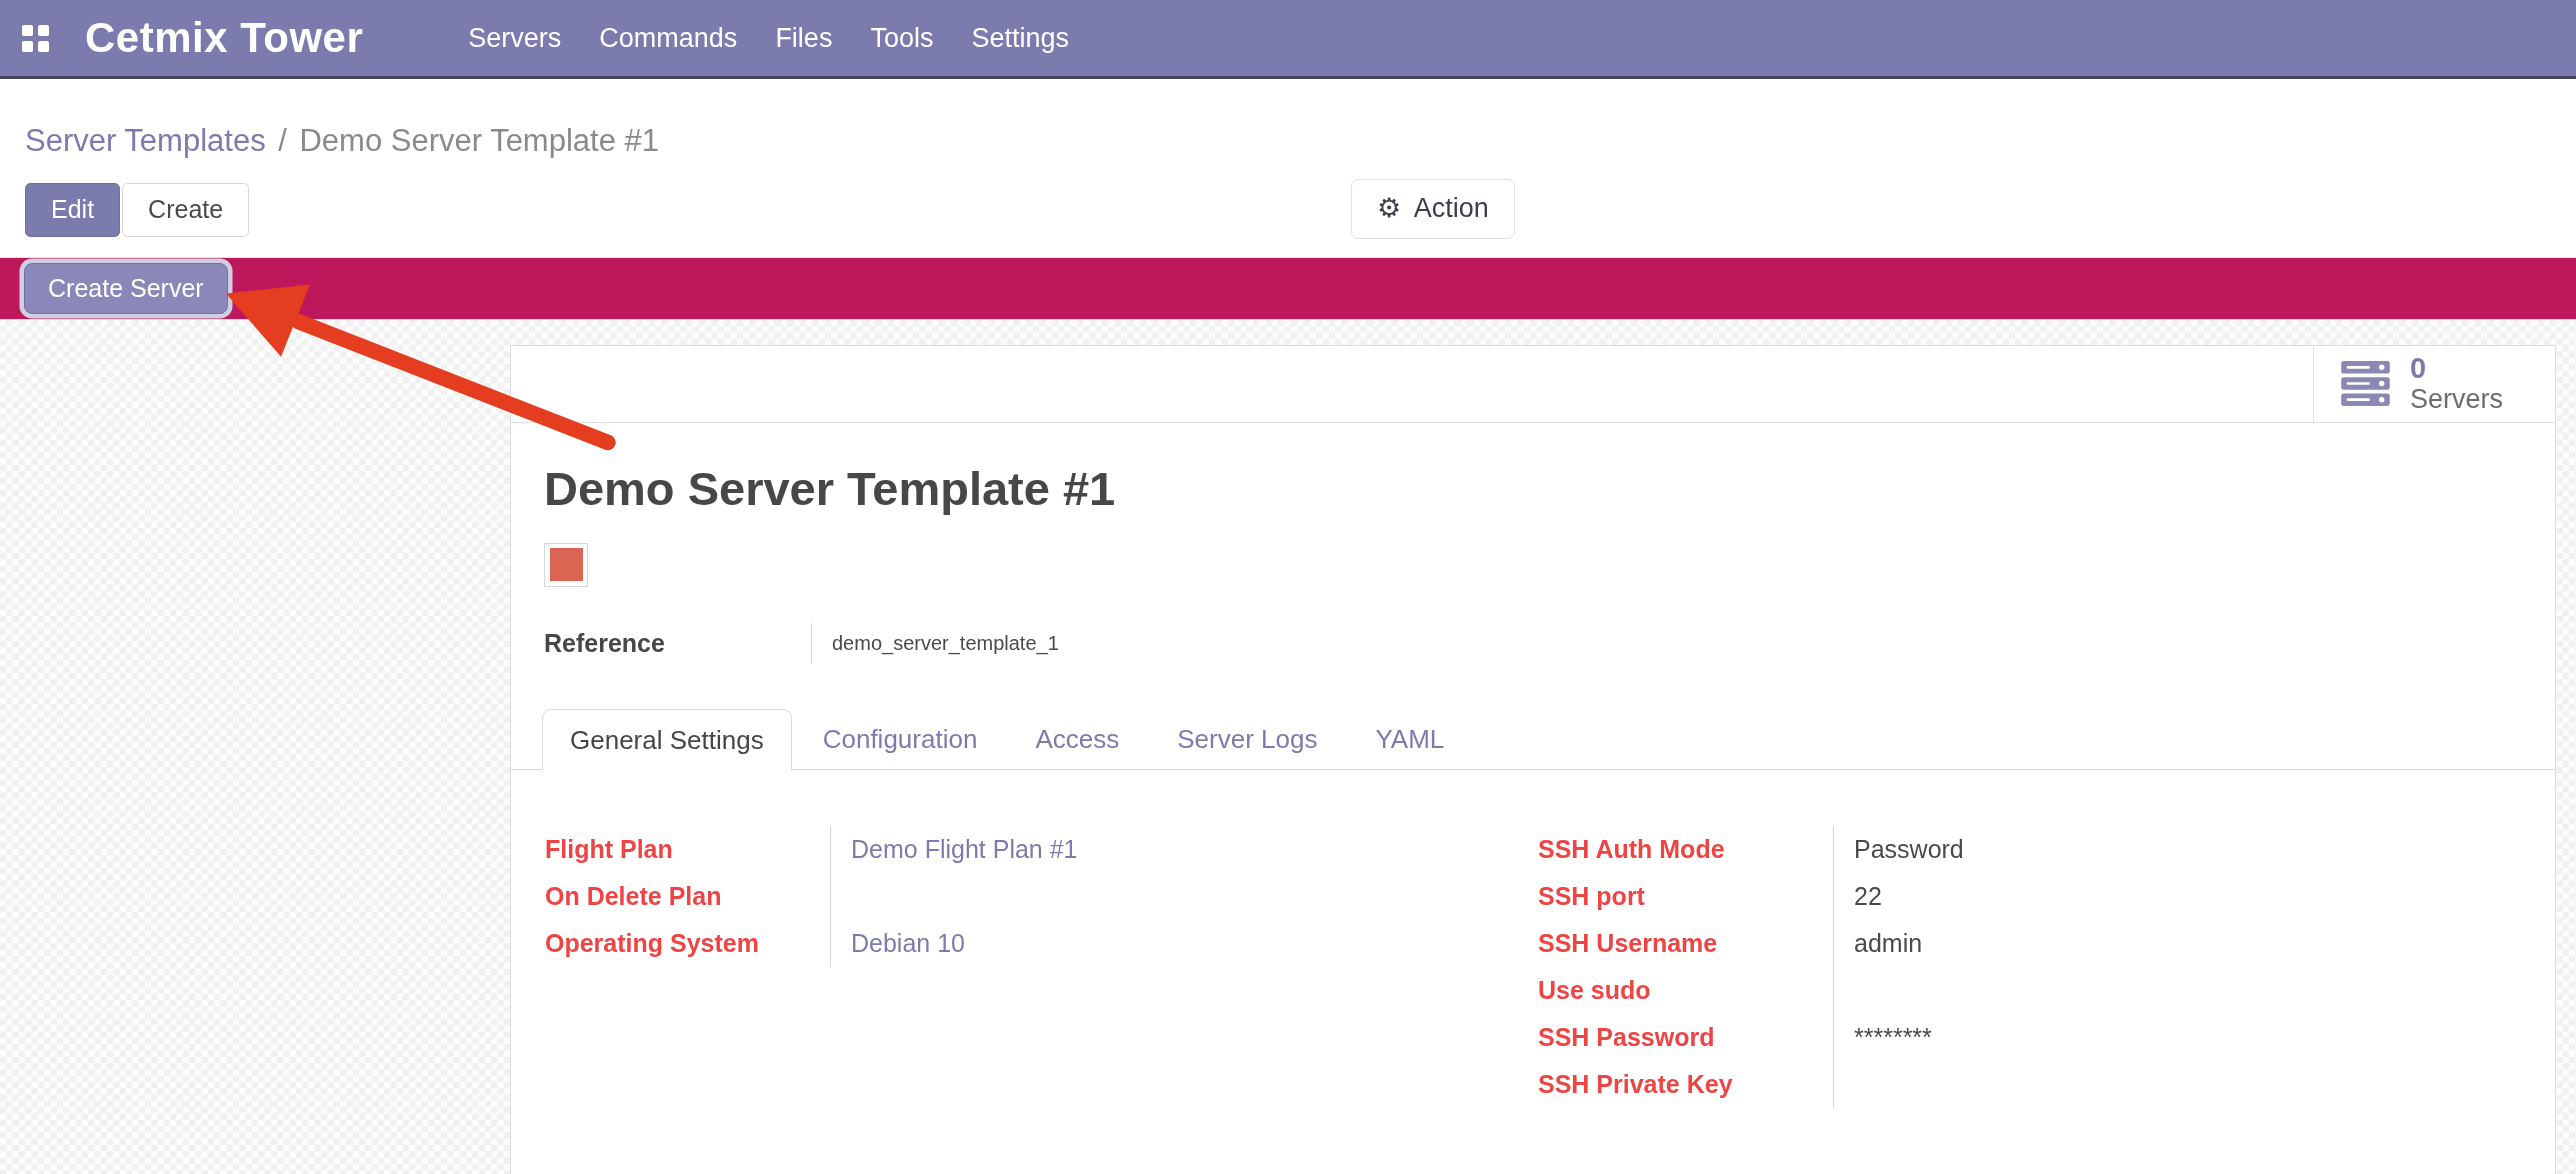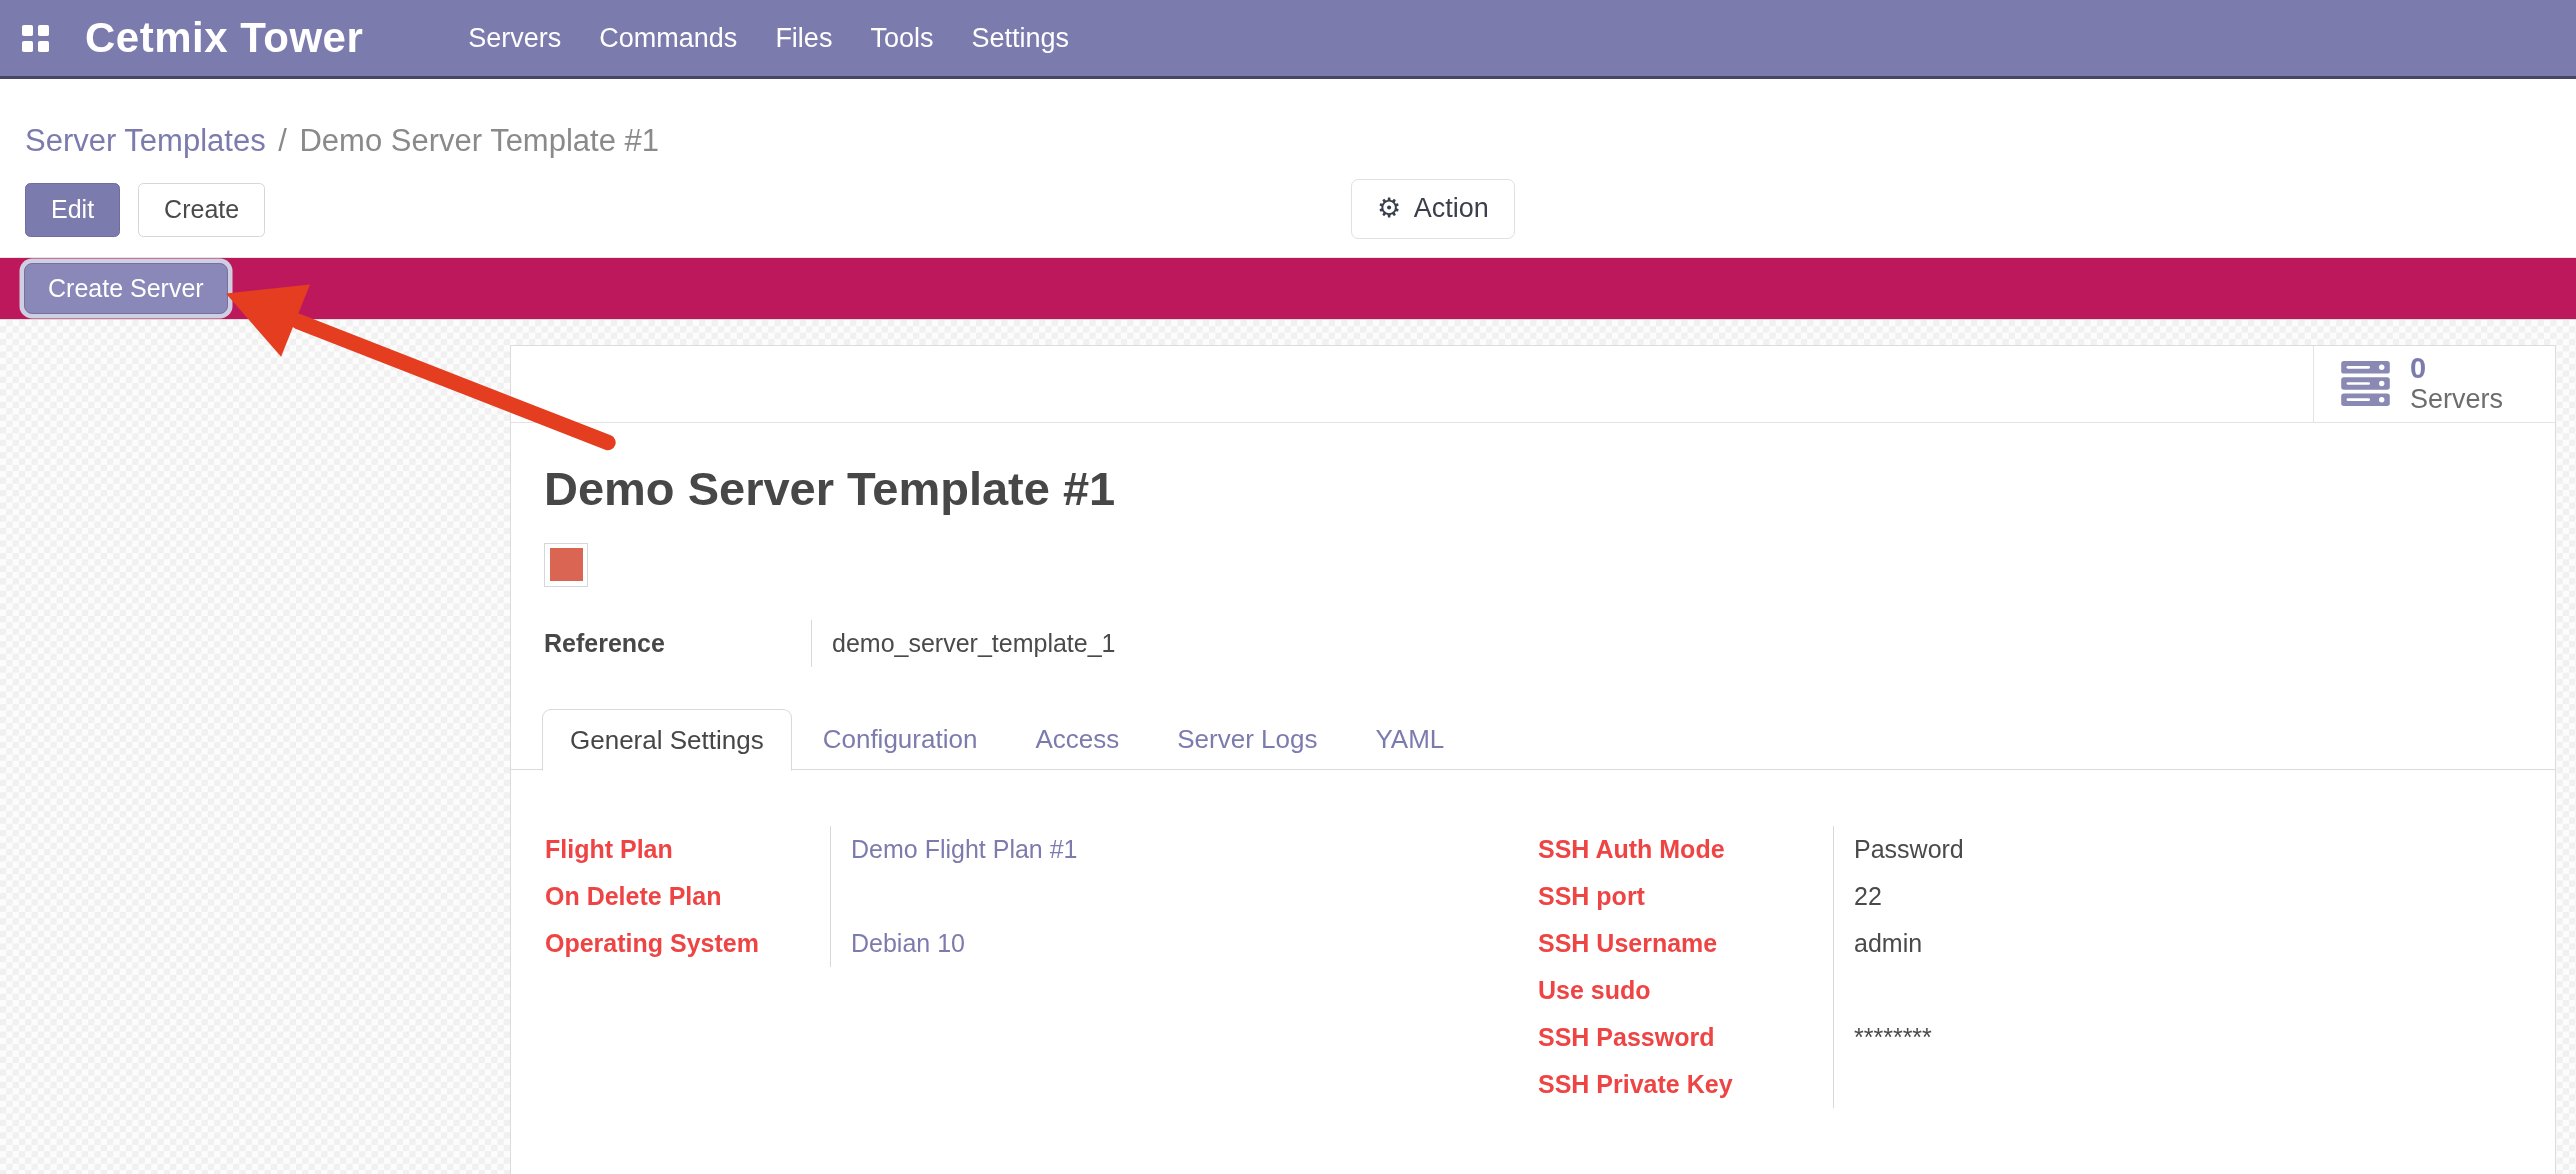--- a/index.html
+++ b/index.html
@@ -21,21 +21,21 @@
   .apps-icon i{background:#ffffff;border-radius:1.8px;display:block;}
   .brand{color:#fff;font-size:42px;font-weight:700;margin-left:36px;letter-spacing:0.5px;cursor:pointer;}
   .main-menu{display:flex;gap:38px;margin-left:105px;}
   .main-menu a{color:#fff;font-size:27px;text-decoration:none;cursor:pointer;}
   
   .control-panel{padding:20px 0 0 25px;background:#fff;position:relative;}
   .breadcrumb{font-size:31px;display:flex;gap:12.6px;align-items:baseline;}
   .bc-link{color:#7c7bad;text-decoration:none;cursor:pointer;margin-top:24px;}
   .bc-sep{color:#8a8a8a;}
   .bc-current{color:#8a8a8a;}
-  .btnrow{margin-top:23.5px;padding-bottom:20px;position:relative;display:flex;gap:18px;}
+  .btnrow{margin-top:23.5px;padding-bottom:20px;position:relative;display:flex;gap:2px;}
   .btn{font-family:inherit;font-size:25px;height:54px;padding:0 25px;border-radius:5.4px;cursor:pointer;}
   .btn-primary{color:#fff;border:1.8px solid #6f6da2;}
   .btn-default{background:#fff;border:1.8px solid #d6d6d6;color:#4a4a4a;}
   .btn-action{
     position:absolute;left:1326px;top:-3.6px;height:60px;
     background:#fff;border:1.8px solid #dde0e4;border-radius:7.2px;
     color:#39404b;font-size:27px;display:flex;align-items:center;gap:12.6px;padding:0 25px;cursor:pointer;
   }
   .gear{font-size:27px;line-height:1;}
   
@@ -72,21 +72,21 @@
   .stat-label{color:#6d6d6d;font-size:27px;}
   .card-body{padding:0 0 0 33px;}
   .record-title{margin:38px 0 0 0;font-size:47px;font-weight:700;color:#474747;}
   .swatch{
     margin-top:27px;width:33px;height:33px;padding:4.5px;
     background:#fff;border:1.8px solid #d4d7da;cursor:pointer;
   }
   .swatch-inner{display:block;width:100%;height:100%;}
   .ref-row{margin-top:31px;display:flex;align-items:center;min-height:51px;}
   .ref-label{width:267px;font-weight:700;color:#474747;font-size:25px;}
-  .ref-value{border-left:1.8px solid #d8d8d8;padding:9px 0 9px 20px;font-size:25px;color:#4a4a4a;}
+  .ref-value{border-left:1.8px solid #d8d8d8;padding:9px 0 9px 20px;font-size:20px;color:#4a4a4a;}
   
   .tabbar{margin:40px 0 0 -33px;padding-left:31px;border-bottom:1.8px solid #dadada;white-space:nowrap;}
   .tab{
     display:inline-block;font-size:26px;height:60px;line-height:60px;padding:0 27px;
     color:#7c7bad;text-decoration:none;cursor:pointer;vertical-align:bottom;
   }
   .tab.active{
     color:#464646;background:#fff;border:1.8px solid #d9d9d9;border-bottom:1.8px solid #fff;
     border-radius:9px 9px 0 0;margin-bottom:-1.8px;
   }

